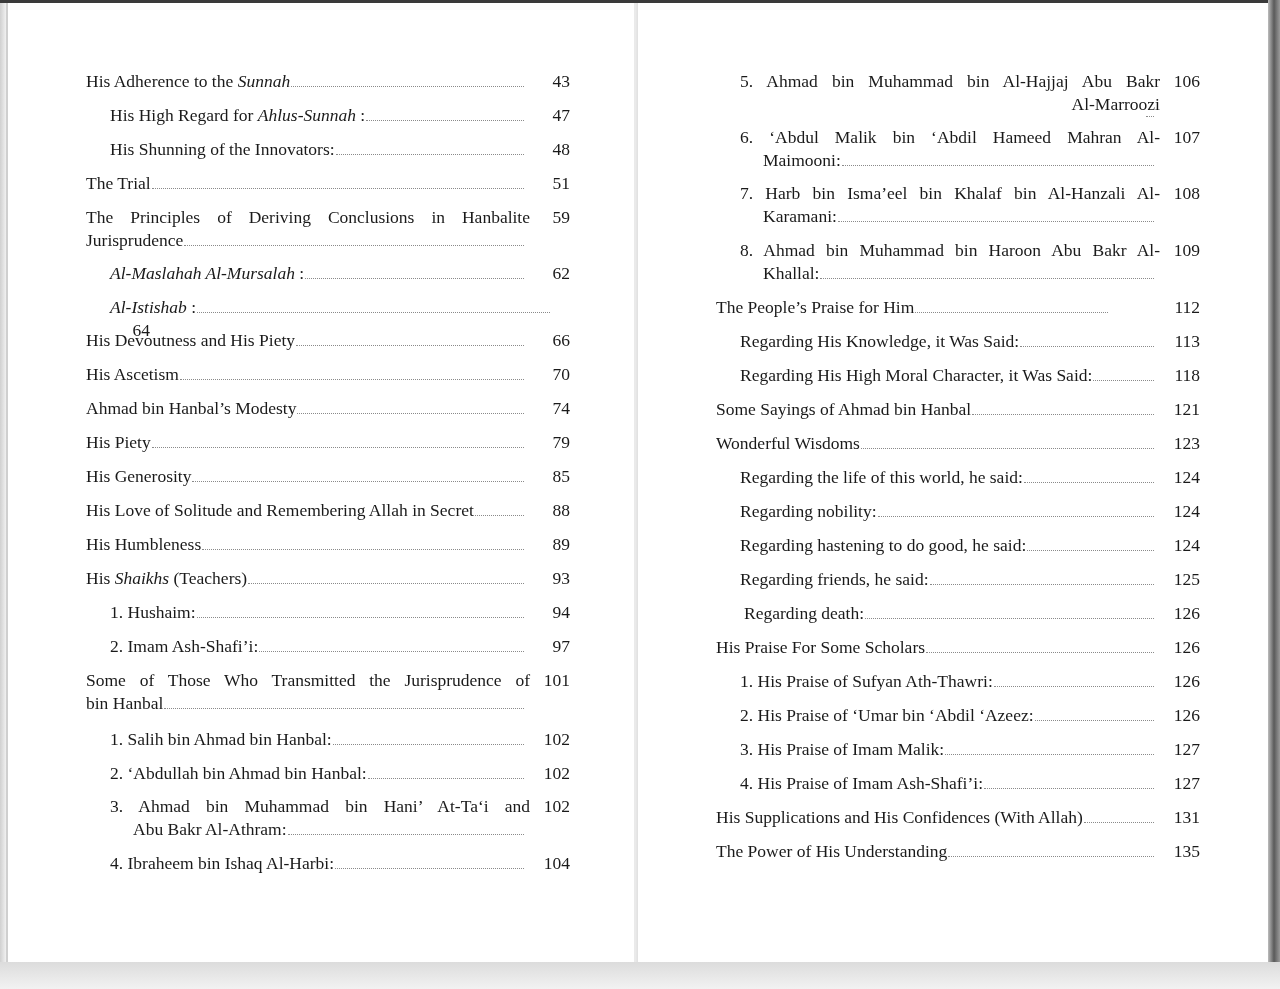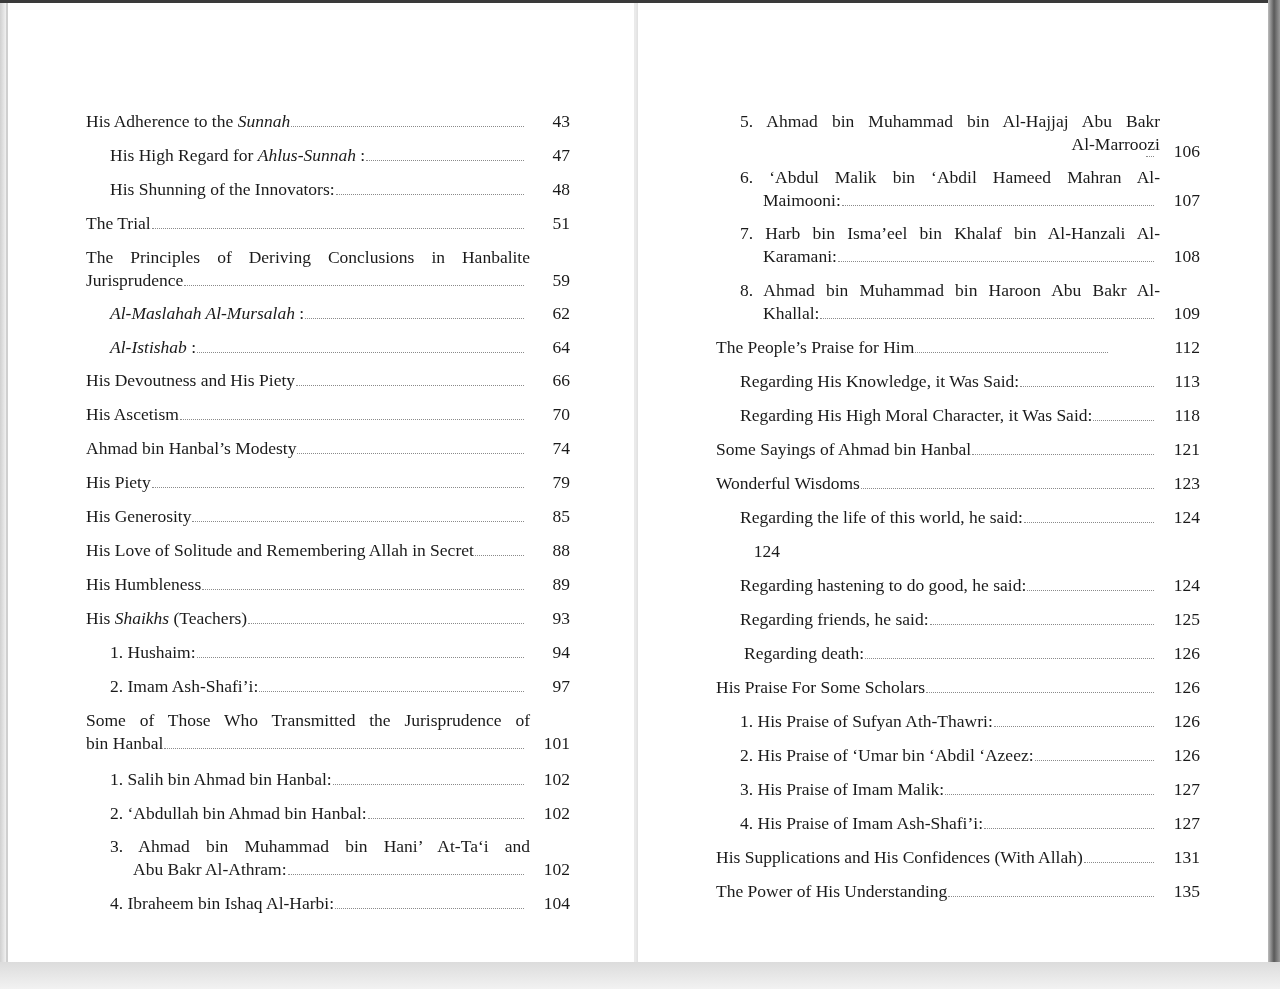--- a/index.html
+++ b/index.html
@@ -19,21 +19,21 @@
   .spine { position:absolute; left:634px; top:3px; width:2px; height:959px; background:#eaeaea; }
   .right-edge { position:absolute; left:1268px; top:0; width:12px; height:989px;
     background:linear-gradient(to right,#bdbdbd,#5a5a5a,#9a9a9a); }
   .left-edge { position:absolute; left:0; top:0; width:6px; height:989px;
     background:linear-gradient(to right,#d0d0d0,#f0f0f0); }
 
   .toc { position:absolute; font-size:17.5px; line-height:23px; }
   .toc.left-col { left:86px; top:70px; width:484px; }
   .toc.right-col { left:716px; top:70px; width:484px; }
 
-  .entry { display:flex; align-items:flex-end; position:relative;margin-top:40px; }
+  .entry { display:flex; position:relative; }
   .entry .title-wrap { flex:1; display:flex; align-items:flex-end; min-width:0; }
   .entry .title { white-space:normal; text-align:justify; }
   .entry .title .it { font-style:italic; }
   .entry .leader { flex:1; border-bottom:1px dotted #8a8a8a; margin:0 6px 6px 1px; min-width:8px; height:1px; }
   .entry .page-no { width:40px; text-align:right; flex-shrink:0; }
 
   .multi .title-wrap { display:block; }
   .multi .line1 { text-align:justify; text-align-last:justify; display:block; }
   .multi .line2 { display:flex; align-items:flex-end; }
   .multi .line2 .leader { flex:1; }
@@ -92,21 +92,21 @@
         </div>
         <span class="page-no">59</span>
       </div>
       <div class="entry lvl2" style="position: absolute; left: 0px; right: 0px; top: 192px; padding-left: 24px;">
         <div class="title-wrap">
           <span class="title"><span class="it">Al-Maslahah Al-Mursalah</span><span> :</span></span>
           <span class="leader"></span>
         </div>
         <span class="page-no">62</span>
       </div>
-      <div class="entry lvl2" style="position: absolute; left: 0px; right: 0px; top: 226px; padding-left: 24px;">
+      <div class="entry lvl2" style="position: absolute; left: 0px; right: 14px; top: 226px; padding-left: 24px; flex-direction: column;">
         <div class="title-wrap">
           <span class="title"><span class="it">Al-Istishab</span><span> :</span></span>
           <span class="leader"></span>
         </div>
         <span class="page-no">64</span>
       </div>
       <div class="entry lvl1" style="position: absolute; left: 0px; right: 0px; top: 259px;">
         <div class="title-wrap">
           <span class="title"><span>His Devoutness and His Piety</span></span>
           <span class="leader"></span>
@@ -295,20 +295,24 @@
         <span class="page-no">123</span>
       </div>
       <div class="entry lvl2" style="position: absolute; left: 0px; right: 0px; top: 396px; padding-left: 24px;">
         <div class="title-wrap">
           <span class="title"><span>Regarding the life of this world, he said:</span></span>
           <span class="leader"></span>
         </div>
         <span class="page-no">124</span>
       </div>
       <div class="entry lvl2" style="position: absolute; left: 0px; right: 0px; top: 430px; padding-left: 24px;">
+        <div class="title-wrap">
+          <span class="title"><span>Regarding nobility:</span></span>
+          <span class="leader"></span>
+        </div>
         <span class="page-no">124</span>
       </div>
       <div class="entry lvl2" style="position: absolute; left: 0px; right: 0px; top: 464px; padding-left: 24px;">
         <div class="title-wrap">
           <span class="title"><span>Regarding hastening to do good, he said:</span></span>
           <span class="leader"></span>
         </div>
         <span class="page-no">124</span>
       </div>
       <div class="entry lvl2" style="position: absolute; left: 0px; right: 0px; top: 498px; padding-left: 24px;">

